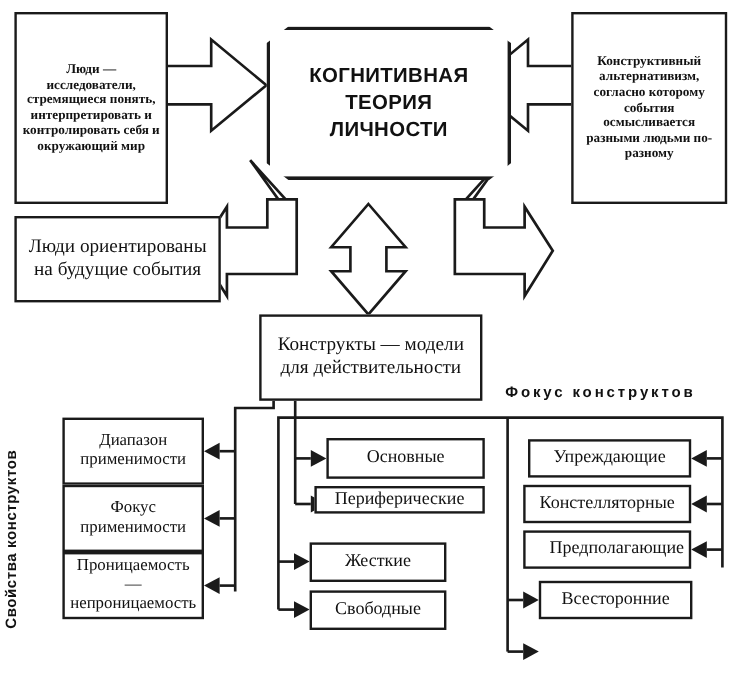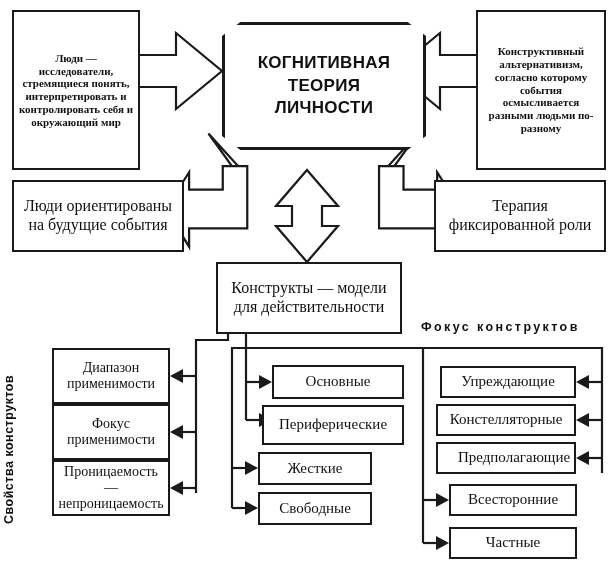--- a/index.html
+++ b/index.html
@@ -152,23 +152,20 @@
   </div>
 
   <div class="node t16" id="node-mid-left" style="left:12px; top:180px; width:172px; height:72px;">
     <span>Люди ориентированы на будущие события</span>
   </div>
 
   <div class="node bold t13" id="node-top-right" style="left:476px; top:10px; width:130px; height:160px;">
     <span>Конструктивный альтернативизм, согласно которому события осмысливается разными людьми по-разному</span>
   </div>
 
-  <div class="node t16" id="node-mid-right" style="left:434px; top:180px; width:172px; height:72px;">
-    <span>Терапия фиксированной роли</span>
-  </div>
 
   <div class="node t16" id="node-constructs" style="left:216px; top:262px; width:186px; height:72px;">
     <span>Конструкты — модели для действительности</span>
   </div>
 
   <div class="sidelabel" id="label-properties" style="left:16px; top:510px;">
     <span>Свойства конструктов</span>
   </div>
 
   <div class="sidelabel" id="label-types" style="left:421px; top:320px;">
@@ -181,21 +178,21 @@
   <div class="node t14" style="left:52px; top:404px; width:118px; height:56px;">
     <span>Фокус применимости</span>
   </div>
   <div class="node t14" style="left:52px; top:460px; width:118px; height:56px;">
     <span>Проницаемость — непроницаемость</span>
   </div>
 
   <div class="node t15" style="left:272px; top:365px; width:132px; height:34px;">
     <span>Основные</span>
   </div>
-  <div class="node t15" style="left:262px; top:405px; width:142px; height:40px;">
+  <div class="node t15" style="left:262px; top:405px; width:142px; height:23px;">
     <span>Периферические</span>
   </div>
   <div class="node t15" style="left:258px; top:452px; width:114px; height:33px;">
     <span>Жесткие</span>
   </div>
   <div class="node t15" style="left:258px; top:492px; width:114px; height:33px;">
     <span>Свободные</span>
   </div>
 
   <div class="node t15" style="left:440px; top:366px; width:136px; height:32px;">
@@ -203,17 +200,14 @@
   </div>
   <div class="node t15" style="left:436px; top:404px; width:140px; height:32px;">
     <span>Констелляторные</span>
   </div>
   <div class="node t15" style="left:436px; top:442px; width:140px; height:32px;padding-left:19px;">
     <span>Предполагающие</span>
   </div>
   <div class="node t15" style="left:449px; top:484px; width:128px; height:32px;">
     <span>Всесторонние</span>
   </div>
-  <div class="node t15" style="left:449px; top:527px; width:128px; height:32px;">
-    <span>Частные</span>
-  </div>
 
 </div>
 
 </body></html>

